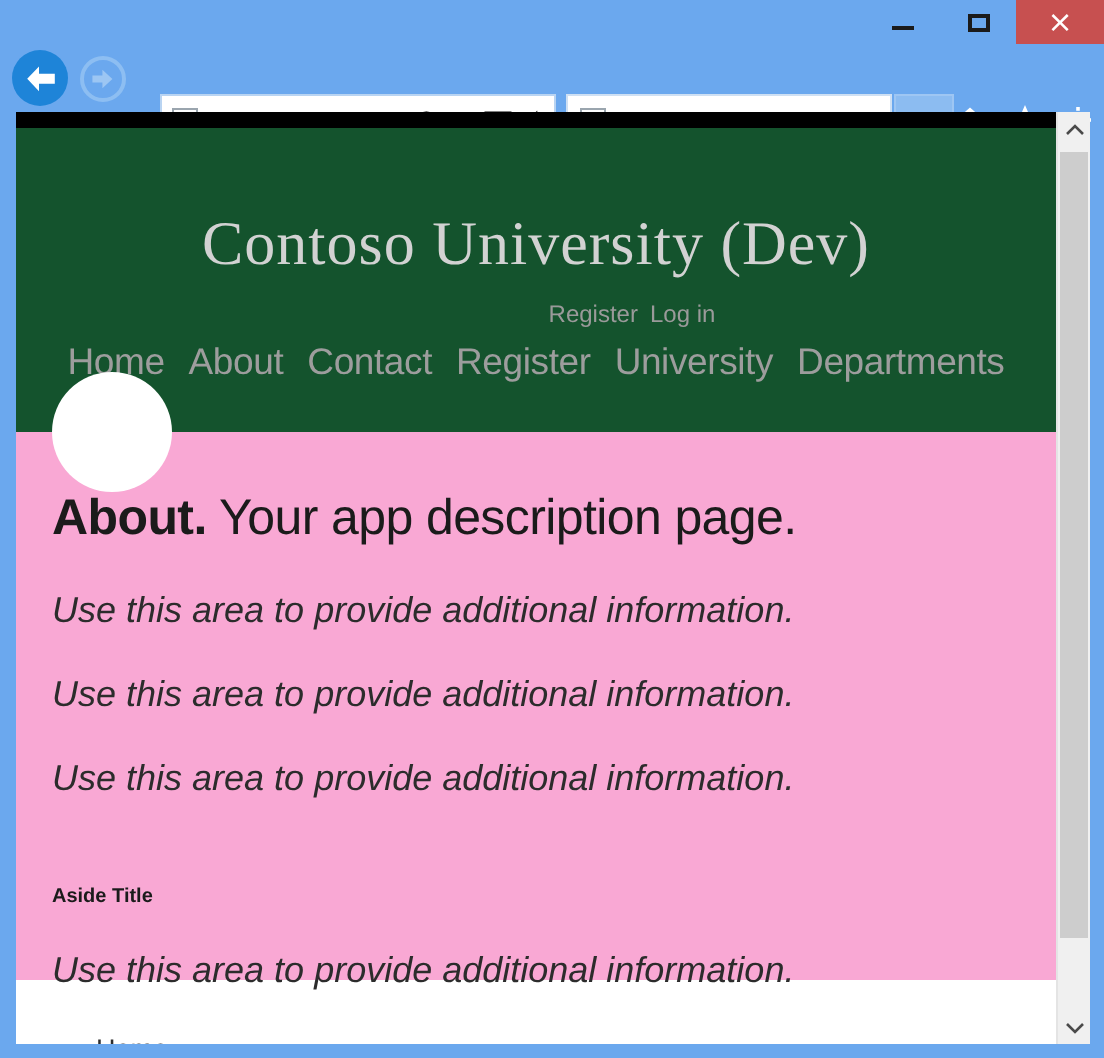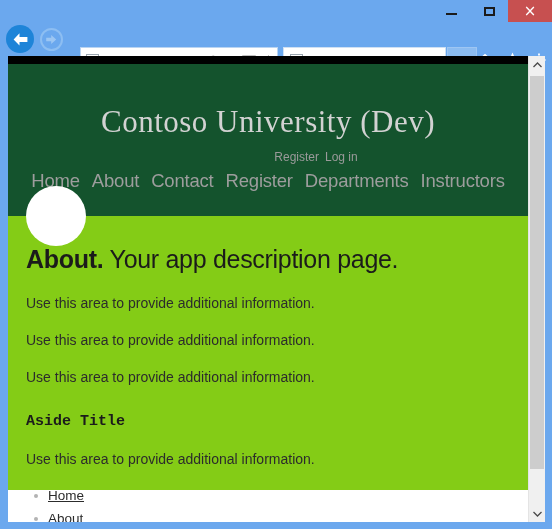--- a/index.html
+++ b/index.html
@@ -259,21 +259,21 @@
   .mainnav span {
     font-size: 18.5px;
     color: #9d9d9d;
     margin: 0 6px;
     letter-spacing: -0.2px;
   }
 
   .body-area {
     position: relative;
     height: 274px;
-    background: #84cc16;
+    background: #f9a8d4;
   }
   .round-tab {
     position: absolute;
     left: 18px; top: -30px;
     width: 60px; height: 60px;
     background: #ffffff;
     border-radius: 50%;
   }
 
   .content {
@@ -285,29 +285,29 @@
     margin: 29px 0 0 0;
     font-size: 25px;
     font-weight: normal;
     color: #1b1b1b;
     letter-spacing: -0.3px;
   }
   h1.page-title .strong { font-weight: bold; }
 
   p.para {
     margin: 21px 0 0 0;
-    font-size: 14px;
+    font-size: 18px;
     color: #2c2c2c;
+    font-style: italic;
   }
   h3.aside-title {
-    margin: 28px 0 0 0;
-    font-size: 15px;
+    margin: 43px 0 0 0;
+    font-size: 10px;
     font-weight: bold;
     color: #1b1b1b;
-    font-family: Liberation Mono, monospace;
   }
   ul.link-list {
     margin: 17px 0 0 0;
     padding: 0 0 0 22px;
     list-style: none;
   }
   ul.link-list li {
     position: relative;
     font-size: 13.5px;
     line-height: 23px;
@@ -460,21 +460,21 @@
     <div class="black-strip"></div>
 
     <div class="page">
 
       <div class="site-header">
         <div class="brand">Contoso University (Dev)</div>
         <div class="account-links">
           <span>Register</span><span>Log in</span>
         </div>
         <div class="mainnav">
-          <span>Home</span><span>About</span><span>Contact</span><span>Register</span><span>Departments</span><span>Instructors</span>
+          <span>Home</span><span>About</span><span>Contact</span><span>Register</span><span>University</span><span>Departments</span>
         </div>
       </div>
 
       <div class="body-area">
         <div class="round-tab"></div>
 
         <div class="content">
           <h1 class="page-title"><span class="strong">About.</span> <span>Your app description page.</span></h1>
 
           <p class="para">Use this area to provide additional information.</p>

